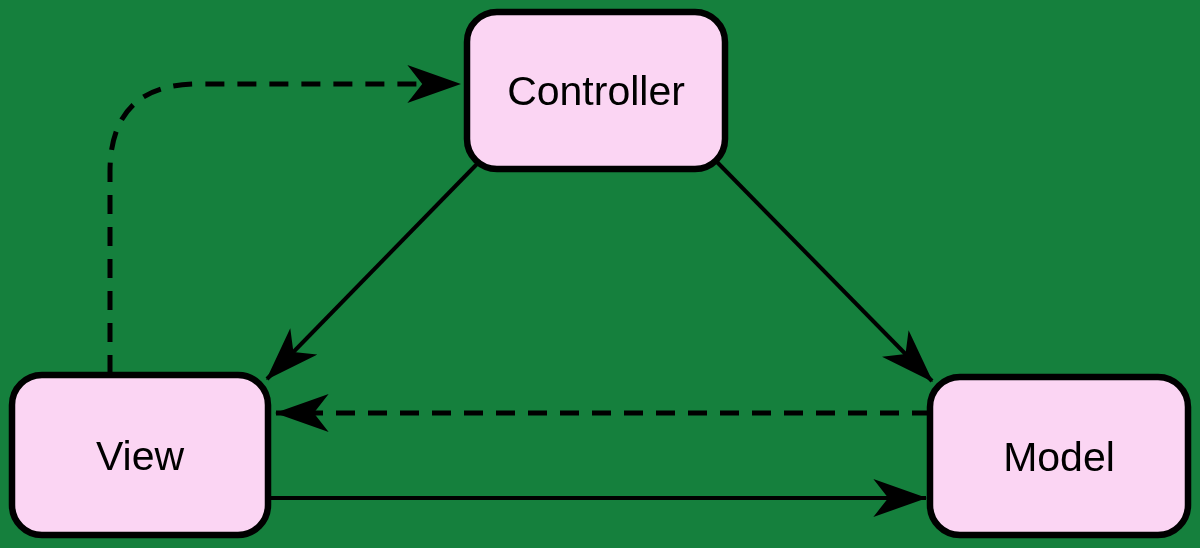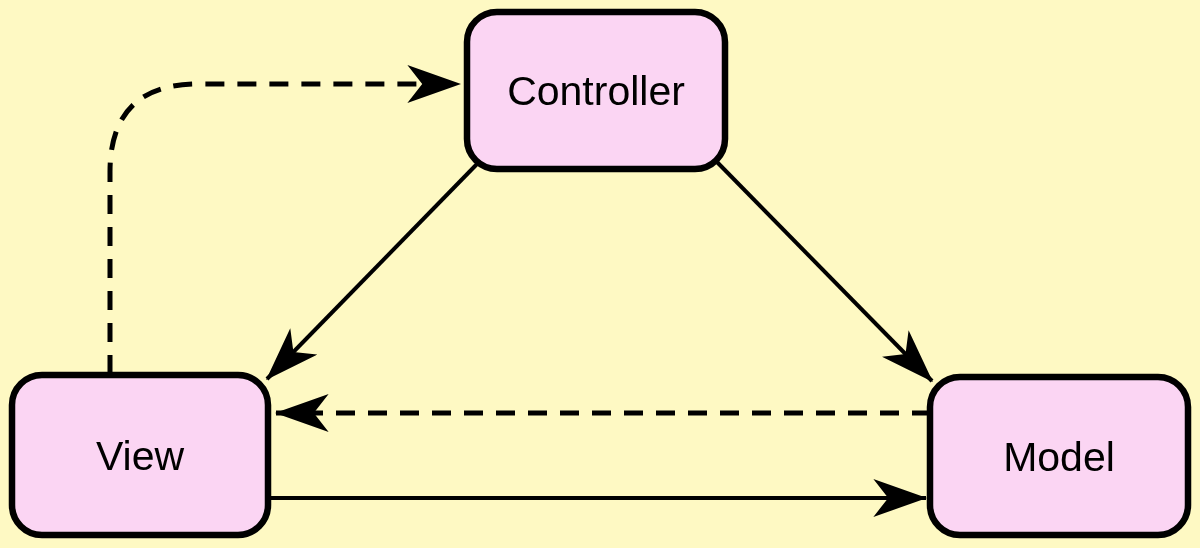--- a/index.html
+++ b/index.html
@@ -4,21 +4,21 @@
 <style>
   html, body {
     margin: 0;
     padding: 0;
     background: #ffffff;
   }
   .canvas {
     position: relative;
     width: 1200px;
     height: 548px;
-    background: #fef9c3;
+    background: #15803d;
     overflow: hidden;
     font-family: "Liberation Sans", sans-serif;
   }
   svg { display: block; }
   .node-label {
     font-family: "Liberation Sans", sans-serif;
     font-size: 41px;
     text-anchor: middle;
   }
   .node-box {

